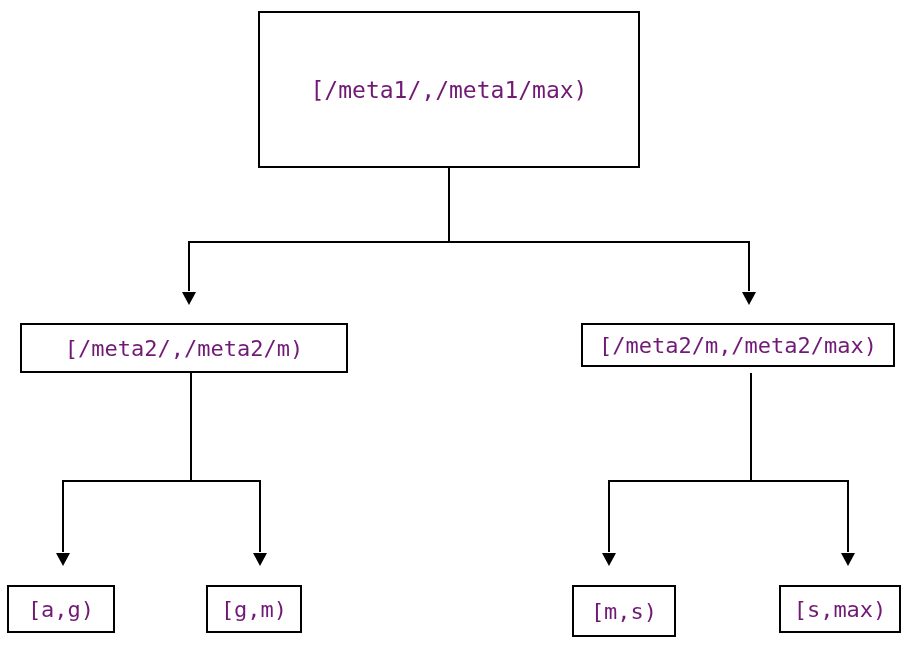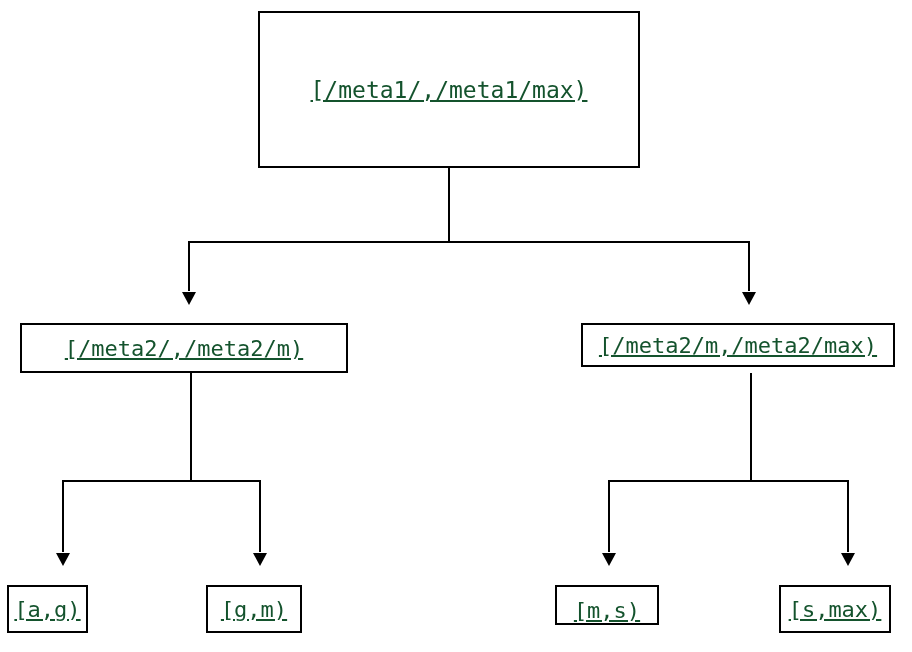--- a/index.html
+++ b/index.html
@@ -33,24 +33,23 @@
     border: 2px solid #000000;
     background: #ffffff;
     display: flex;
     align-items: center;
     justify-content: center;
     color: #000000;
     white-space: pre;
   }
   .node-label {
     display: block;
-    color: #14532d;
+    color: #701a75;
     white-space: pre;
     letter-spacing: 0px;
-    text-decoration: underline;
   }
   
   #node-root {
     left: 258px;
     top: 11px;
     width: 382px;
     height: 157px;
   }
   #node-root .node-label { font-size: 23px; }
   
@@ -65,40 +64,39 @@
     top: 323px;
     width: 314px;
     height: 44px;
   }
   #node-meta2-low .node-label,
   #node-meta2-high .node-label { font-size: 22px; }
   
   #node-leaf-ag {
     left: 7px;
     top: 585px;
-    width: 81px;
+    width: 108px;
     height: 48px;
   }
   #node-leaf-gm {
     left: 206px;
     top: 585px;
     width: 96px;
     height: 48px;
   }
   #node-leaf-ms {
-    left: 555px;
+    left: 572px;
     top: 585px;
     width: 104px;
-    height: 40px;
-    align-items: flex-end;
+    height: 52px;
   }
   #node-leaf-smax {
     left: 779px;
     top: 585px;
-    width: 112px;
+    width: 122px;
     height: 48px;
   }
   #node-leaf-ag .node-label,
   #node-leaf-gm .node-label,
   #node-leaf-ms .node-label,
   #node-leaf-smax .node-label { font-size: 22px; }
 </style>
 </head>
 <body>
 

